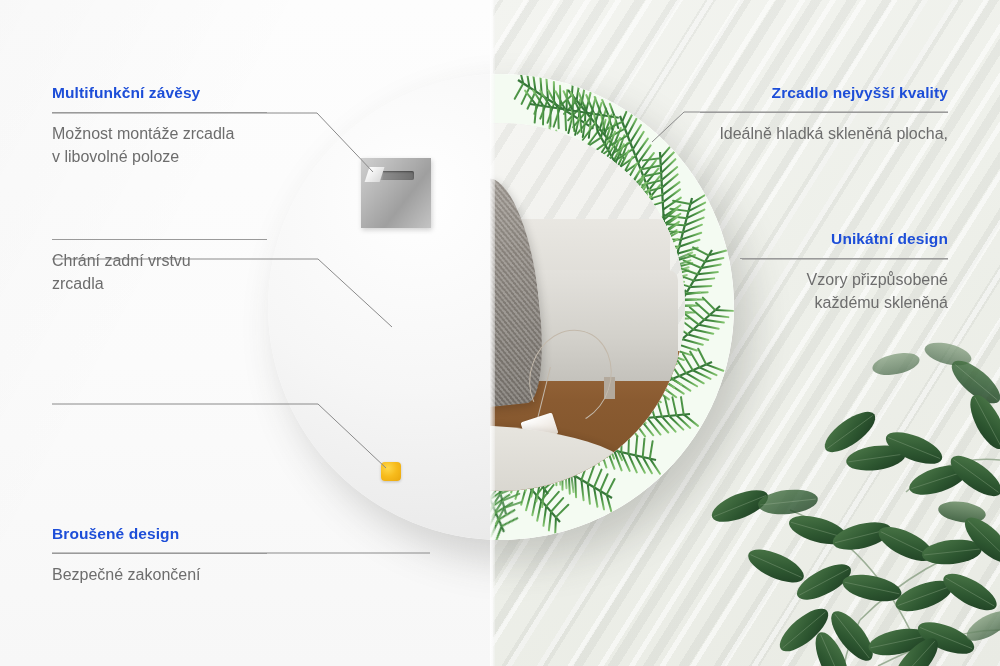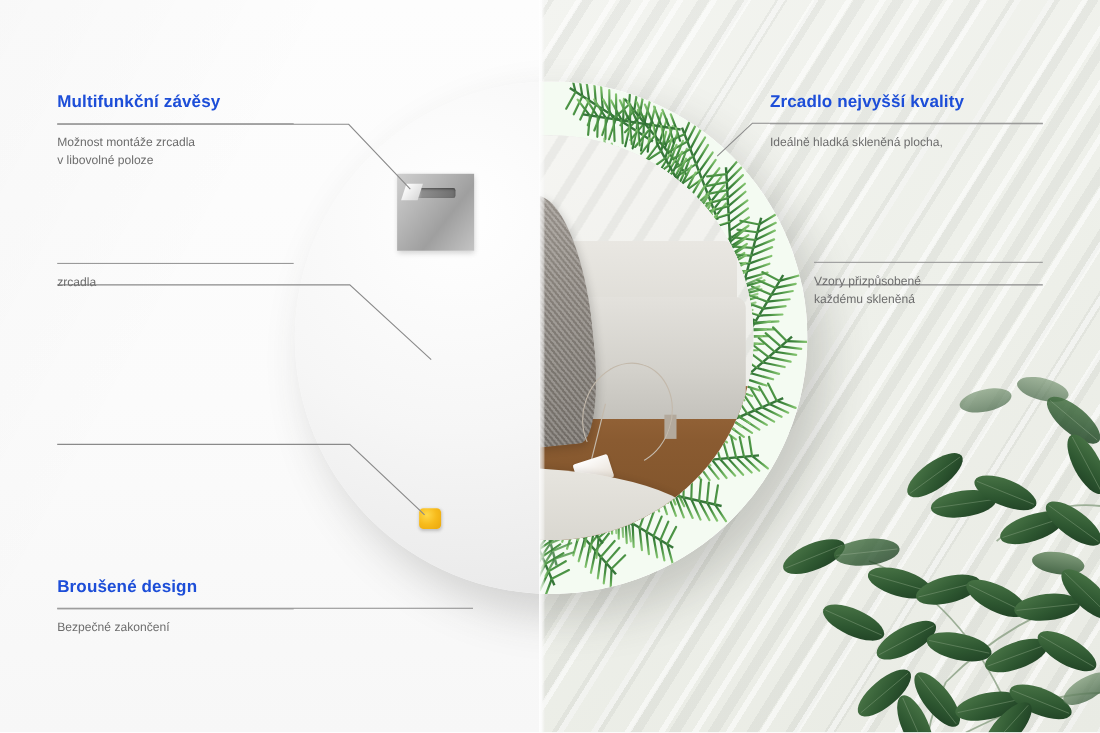--- a/index.html
+++ b/index.html
@@ -195,23 +195,23 @@
   
   .label{ position:absolute; z-index:9; }
   .label h3{
     font-size:15.5px; font-weight:bold; color:#1d4ed8;
     letter-spacing:0.1px; line-height:1.32;
   }
   .label .rule{
     height:1px; background:#9a9a9a; margin:9px 0 10px 0;
   }
   .label p{
-    font-size:11px; color:#6d6d6d; line-height:1.42; font-weight:normal;
-  }
-  .label.right{ text-align:left; }
+    font-size:16px; color:#6d6d6d; line-height:1.42; font-weight:normal;
+  }
+  .label.right{ text-align:right; }
 
   .l1{ left:52px; top:83px;  width:215px; }
   .l2{ left:52px; top:230px; width:215px; }
   .l3{ left:52px; top:356px; width:235px; }
   .l4{ left:52px; top:524px; width:215px; }
   .r1{ left:700px; top:83px;  width:248px; }
   .r2{ left:740px; top:229px; width:208px; }
 </style>
 </head>
 <body>
@@ -412,35 +412,37 @@
 
   <div class="label l1">
     <h3>Multifunkční závěsy</h3>
     <div class="rule"></div>
     <p>Možnost montáže zrcadla</p>
     <p>v libovolné poloze</p>
   </div>
 
   <div class="label l2">
     <div class="rule"></div>
+    <p>Chrání zadní vrstvu</p>
     <p>zrcadla</p>
   </div>
 
 
   <div class="label l4">
     <h3>Broušené design</h3>
     <div class="rule"></div>
     <p>Bezpečné zakončení</p>
   </div>
 
   <div class="label right r1">
     <h3>Zrcadlo nejvyšší kvality</h3>
     <div class="rule"></div>
     <p>Ideálně hladká skleněná plocha,</p>
   </div>
 
   <div class="label right r2">
+    <h3>Unikátní design</h3>
     <div class="rule"></div>
     <p>Vzory přizpůsobené</p>
     <p>každému skleněná</p>
   </div>
 
 </div>
 
 </body></html>

